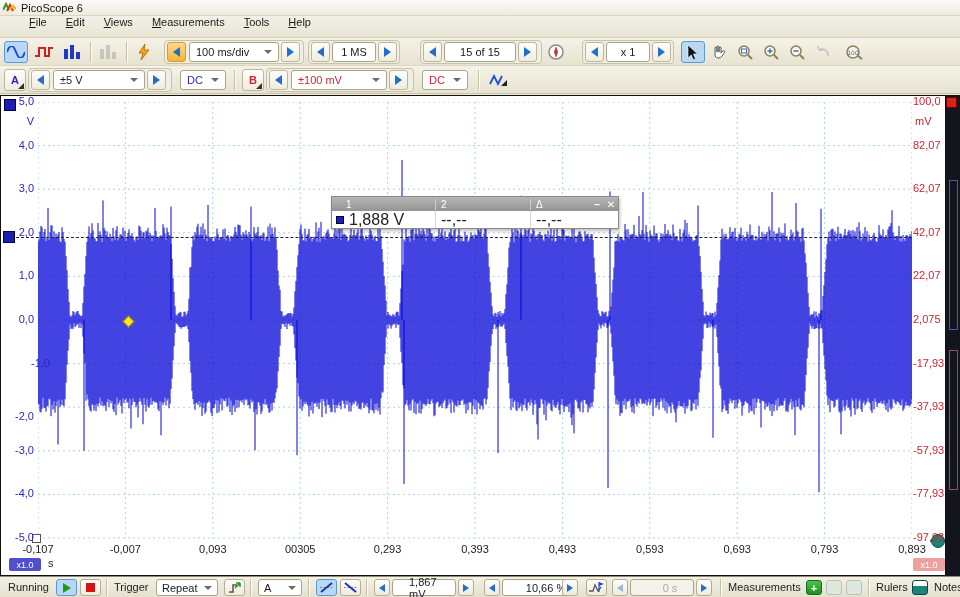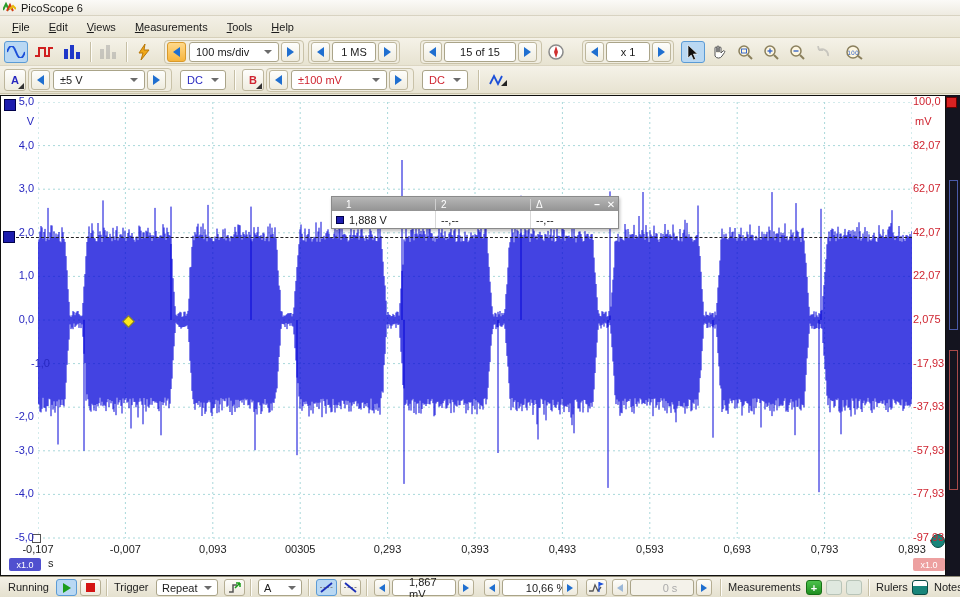--- a/index.html
+++ b/index.html
@@ -6,22 +6,22 @@
   html,body { width:960px; height:597px; overflow:hidden;
     font-family:"Liberation Sans","DejaVu Sans",sans-serif; font-size:11px; color:#1a1a1a;
     background:#ece9d8; }
   .abs { position:absolute; }
   
   .titlebar { position:absolute; top:0; left:0; width:960px; height:16px;
     background:linear-gradient(#fbfaf7,#eeebe1); display:flex; align-items:center; gap:5px;
     padding-left:3px; border-bottom:1px solid #d8d3c2; }
   .titlebar .title { font-size:11px; color:#111; }
   .menubar { position:absolute; top:16px; left:0; width:960px; height:22px;
-    background:linear-gradient(#f3f0e6,#e9e5d4); display:flex; align-items:center;
-    padding-left:12px; column-gap:19px; border-bottom:1px solid #d6d0ba; }
+    background:linear-gradient(#f3f0e6,#e9e5d4); display:flex; align-items:flex-start;
+    padding-left:29px; column-gap:19px; border-bottom:1px solid #d6d0ba; }
   .menubar .mi { cursor:default; }
   .menubar .mi u { text-decoration:underline; }
   .toolbar { position:absolute; left:0; width:960px; height:28px;
     background:linear-gradient(#f5f2e8,#e7e3d1); }
   .tb1 { top:38px; border-bottom:1px solid #dcd6c2; }
   .tb2 { top:66px; border-bottom:1px solid #c9c3ab; }
   .grp { position:absolute; top:2px; height:24px; border:1px solid #c9c2a8; border-radius:4px;
     background:#f1eee2; }
   .ibtn { position:absolute; top:3px; width:24px; height:22px; border:1px solid transparent;
     border-radius:3px; display:flex; align-items:center; justify-content:center; }
@@ -58,21 +58,21 @@
     display:flex; align-items:center; justify-content:center; width:32px; }
   
   .rpanel { position:absolute; left:330px; top:100px; width:288px; background:#fff;
     border:1px solid #8a8a8a; box-shadow:1px 2px 3px rgba(0,0,0,.25); }
   .rpanel .hdr { height:14px; background:linear-gradient(#b6b6b6,#939393); color:#fff;
     display:flex; font-size:10px; align-items:center; }
   .rpanel .hdr .c1 { width:103px; padding-left:14px; }
   .rpanel .hdr .c2 { width:95px; padding-left:5px; border-left:1px solid #cfcfcf; }
   .rpanel .hdr .c3 { flex:1; padding-left:5px; border-left:1px solid #cfcfcf; }
   .rpanel .hdr .wbtn { width:14px; color:#fff; text-align:center; font-weight:bold; font-size:10px; }
-  .rpanel .row { height:17px; display:flex; align-items:center; font-size:11px; color:#222; }
+  .rpanel .row { height:17px; display:flex; align-items:center; font-size:16px; color:#222; }
   .rpanel .row .c1 { width:103px; display:flex; align-items:center; gap:5px; padding-left:4px; }
   .rpanel .row .c2 { width:95px; padding-left:5px; border-left:1px solid #d8d8d8; height:100%; display:flex; align-items:center; }
   .rpanel .row .c3 { flex:1; padding-left:5px; border-left:1px solid #d8d8d8; height:100%; display:flex; align-items:center; }
   .swatch { width:8px; height:8px; background:#1d1dae; border:1px solid #00004a; }
   
   .strip { position:absolute; top:95px; left:946px; width:14px; height:481px; background:#14141f; }
   .strip .bx { position:absolute; left:3px; width:9px; border:1px solid; }
   
   .statusbar { position:absolute; top:576px; left:0; width:960px; height:21px;
     background:linear-gradient(#f3f0e6,#e5e1cf); border-top:1px solid #8f8a76; }

